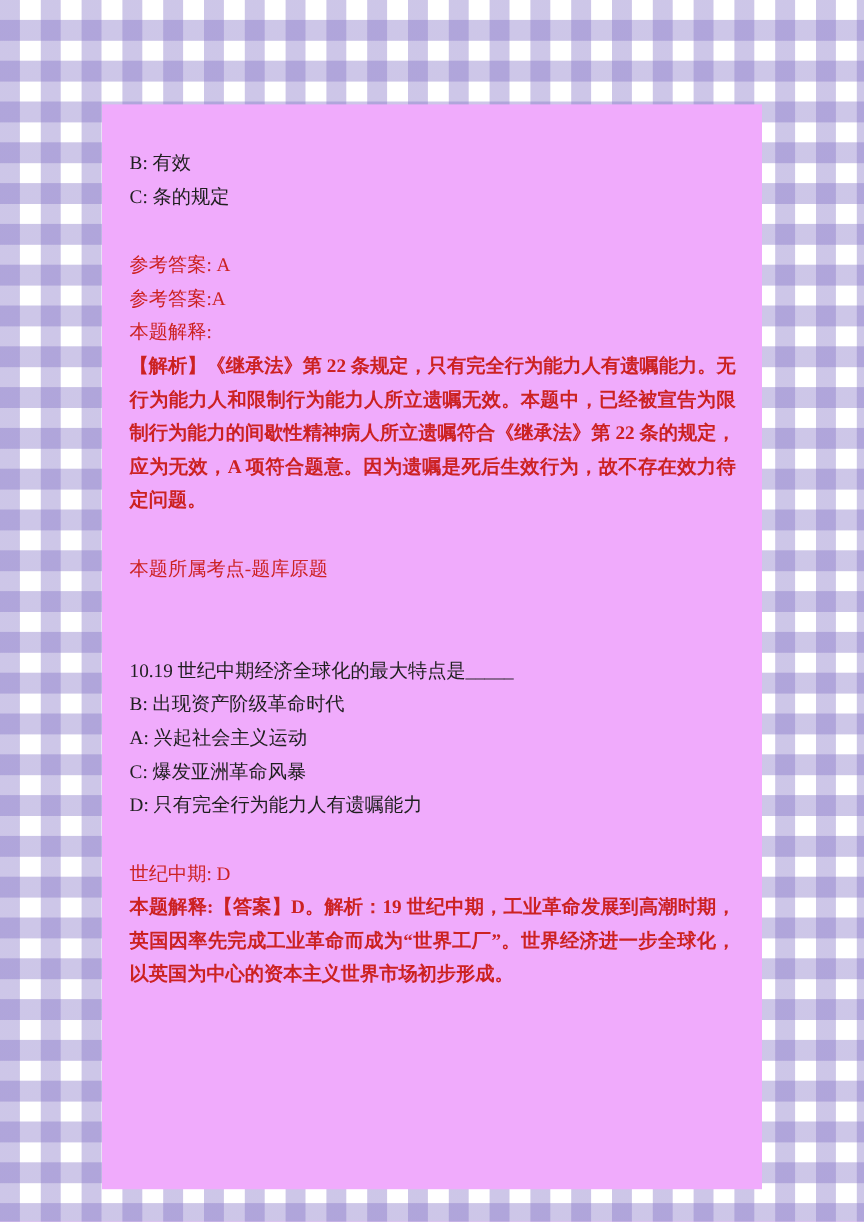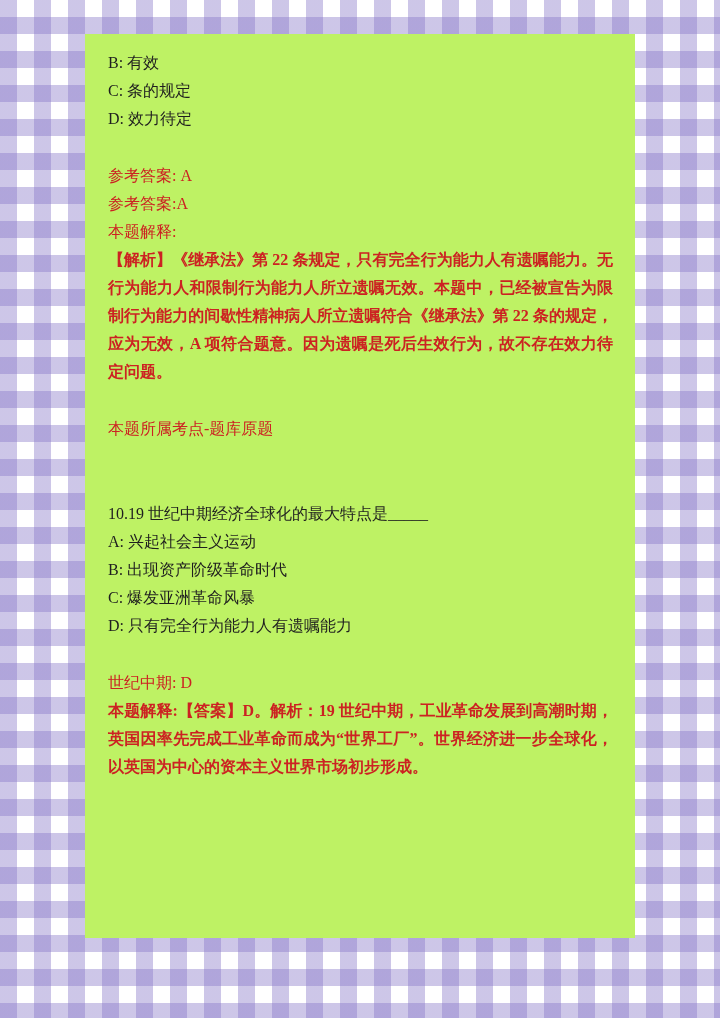--- a/index.html
+++ b/index.html
@@ -13,54 +13,53 @@
     background-color: #ffffff;
     background-image:
       linear-gradient(90deg, rgba(136,120,200,0.42) 50%, rgba(0,0,0,0) 50%),
       linear-gradient(0deg,  rgba(136,120,200,0.42) 50%, rgba(0,0,0,0) 50%);
     background-size: 34px 34px;
     font-family: "Liberation Serif", "DejaVu Serif", serif;
   }
   .page {
     width: 550px;
     height: 904px;
-    margin: 34px auto 0 auto;
-    background: #bef264;
+    margin: 87px auto 0 auto;
+    background: #f0abfc;
     box-sizing: border-box;
-    padding: 15px 22px 0 23px;
+    padding: 36px 22px 0 23px;
   }
   .line, .para {
     font-size: 16px;
     line-height: 28px;
     margin: 0;
     white-space: pre-wrap;
   }
   .black { color: #1f1f1f; }
   .red   { color: #cc2222; }
   .para  { text-align: justify; font-weight: bold; }
   .gap-blank  { margin-top: 29px; }  
   .gap-large  { margin-top: 57px; }  
 </style>
 </head>
 <body>
 
 <div class="page">
 
   <div class="line black">B: 有效</div>
   <div class="line black">C: 条的规定</div>
-  <div class="line black">D: 效力待定</div>
 
   <div class="line red gap-blank">参考答案: A</div>
   <div class="line red">参考答案:A</div>
   <div class="line red">本题解释:</div>
   <p class="para red">【解析】《继承法》第 22 条规定，只有完全行为能力人有遗嘱能力。无行为能力人和限制行为能力人所立遗嘱无效。本题中，已经被宣告为限制行为能力的间歇性精神病人所立遗嘱符合《继承法》第 22 条的规定，应为无效，A 项符合题意。因为遗嘱是死后生效行为，故不存在效力待定问题。</p>
   <div class="line red gap-blank">本题所属考点-题库原题</div>
 
   <div class="line black gap-large">10.19 世纪中期经济全球化的最大特点是_____</div>
+  <div class="line black">B: 出现资产阶级革命时代</div>
   <div class="line black">A: 兴起社会主义运动</div>
-  <div class="line black">B: 出现资产阶级革命时代</div>
   <div class="line black">C: 爆发亚洲革命风暴</div>
   <div class="line black">D: 只有完全行为能力人有遗嘱能力</div>
 
   <div class="line red gap-blank">世纪中期: D</div>
   <p class="para red">本题解释:【答案】D。解析：19 世纪中期，工业革命发展到高潮时期，英国因率先完成工业革命而成为“世界工厂”。世界经济进一步全球化，以英国为中心的资本主义世界市场初步形成。</p>
 
 </div>
 
 </body></html>

